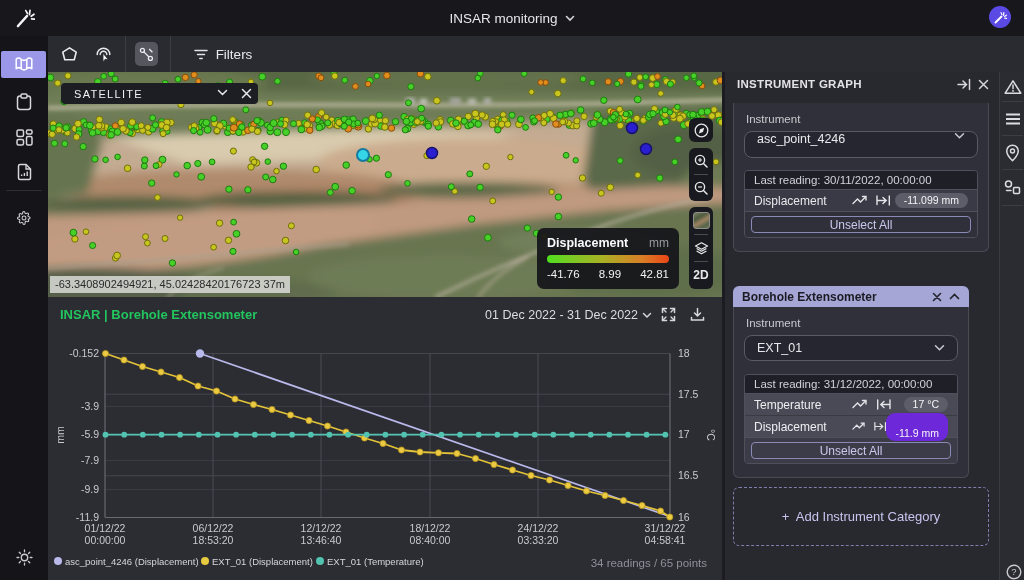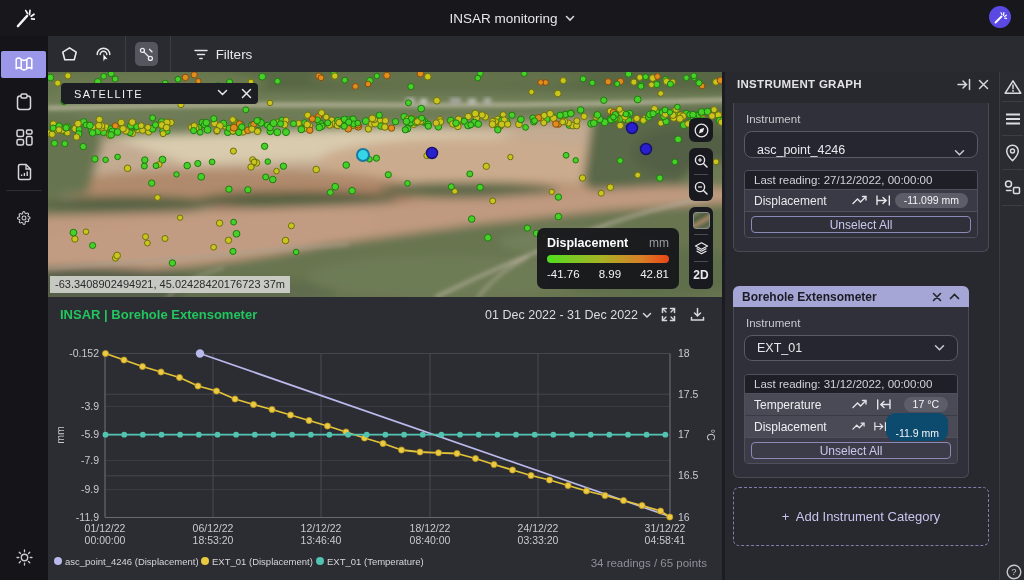--- a/index.html
+++ b/index.html
@@ -954,28 +954,28 @@
           <path d="M1 6.5 L9 6.5 M6 3 L9.5 6.5 L6 10 M12.5 1.5 L12.5 11.5"></path>
         </g>
       </svg>
     <svg class="abs" style="left:253px;top:7px" width="11" height="11" viewBox="0 0 11 11">
         <path d="M1.5 1.5 L9.5 9.5 M9.5 1.5 L1.5 9.5" stroke="#d8d8dc" stroke-width="1.5" stroke-linecap="round"></path>
       </svg>
 
     <div class="abs" style="left:8px;top:31px;width:256px;height:170px">
       <div style="height:149px;background:#30303a;border:1px solid #4a4a55;border-top:none;border-radius:0 0 6px 6px;padding:8px 10px 0">
         <div style="font-size:11.5px;color:#c9c9cf;margin:2px 0 6px 2px">Instrument</div>
-        <div style="height:27px;border:1px solid #5a5a66;border-radius:8px;background:#262630;display:flex;align-items:flex-end;padding:0 12px">
+        <div style="height:27px;border:1px solid #5a5a66;border-radius:8px;background:#262630;display:flex;align-items:flex-start;padding:0 12px">
           <span style="font-size:12.5px;color:#e9e9ed">asc_point_4246</span>
           <svg style="margin-left:auto" width="11" height="8" viewBox="0 0 11 8">
               <path d="M1.5 1.8 L5.5 5.8 L9.5 1.8" stroke="#c9c9cf" stroke-width="1.5" fill="none" stroke-linecap="round"></path>
             </svg>
         </div>
         <div style="margin-top:12px;border:1px solid #50505c;border-radius:4px;overflow:hidden">
-          <div style="background:#1f1f27;padding:3px 9px;font-size:11.5px;color:#d2d2d8">Last reading: 27/12/2022, 00:00:00</div>
+          <div style="background:#1f1f27;padding:3px 9px;font-size:11.5px;color:#d2d2d8">Last reading: 30/11/2022, 00:00:00</div>
           <div style="background:#3a3a46;height:22px;display:flex;align-items:center;padding:0 9px;border-top:1px solid #50505c">
             <span style="font-size:12px;color:#e9e9ed">Displacement</span>
             <svg style="margin-left:25px" width="16" height="11" viewBox="0 0 16 11">
                 <path d="M1 8.5 L5.5 4 L8.5 7 L13.5 2" fill="none" stroke="#e4e4e8" stroke-width="1.4" stroke-linecap="round"></path>
                 <path d="M10.5 1.5 L14 1.5 L14 5" fill="none" stroke="#e4e4e8" stroke-width="1.4" stroke-linecap="round"></path>
               </svg>
             <svg style="margin-left:8px" width="15" height="13" viewBox="0 0 15 13">
                 <g stroke="#e4e4e8" stroke-width="1.4" fill="none" stroke-linecap="round">
                   <path d="M1 10.5 L1 2 M1 6.5 L10 6.5 M7 3.5 L10.2 6.5 L7 9.5 M13.3 2 L13.3 11"></path>
                 </g>
@@ -1026,21 +1026,21 @@
             <span style="font-size:12px;color:#eeeef1">Displacement</span>
             <svg style="margin-left:25px" width="16" height="11" viewBox="0 0 16 11">
                 <path d="M1 8.5 L5.5 4 L8.5 7 L13.5 2" fill="none" stroke="#e4e4e8" stroke-width="1.4" stroke-linecap="round"></path>
                 <path d="M10.5 1.5 L14 1.5 L14 5" fill="none" stroke="#e4e4e8" stroke-width="1.4" stroke-linecap="round"></path>
               </svg>
             <svg style="margin-left:8px" width="15" height="13" viewBox="0 0 15 13">
                 <g stroke="#e4e4e8" stroke-width="1.4" fill="none" stroke-linecap="round">
                   <path d="M1 10.5 L1 2 M1 6.5 L10 6.5 M7 3.5 L10.2 6.5 L7 9.5 M13.3 2 L13.3 11"></path>
                 </g>
               </svg>
-            <span style="margin-left:auto;background:#0c4a6e;border-radius:9px;font-size:10.5px;color:#f4f4f6;padding:14px 9px 2px;white-space:nowrap">-11.9 mm</span>
+            <span style="margin-left:auto;background:#6d28d9;border-radius:9px;font-size:10.5px;color:#f4f4f6;padding:14px 9px 2px;white-space:nowrap">-11.9 mm</span>
           </div>
           <div style="background:#3c3c48;padding:4px 6px;border-top:1px solid #50505c">
             <div style="border:1px solid #8a8ab8;border-radius:4px;height:17px;display:flex;align-items:center;justify-content:center;font-size:12px;color:#c9c9ef">Unselect All</div>
           </div>
         </div>
       </div>
     </div>
 
     <div class="abs" style="left:8px;top:415px;width:256px;height:59px;border:1.5px dashed #7f7fae;border-radius:6px;display:flex;align-items:center;justify-content:center;font-size:13px;color:#c6c6f0">+&nbsp; Add Instrument Category</div>
   </div>

